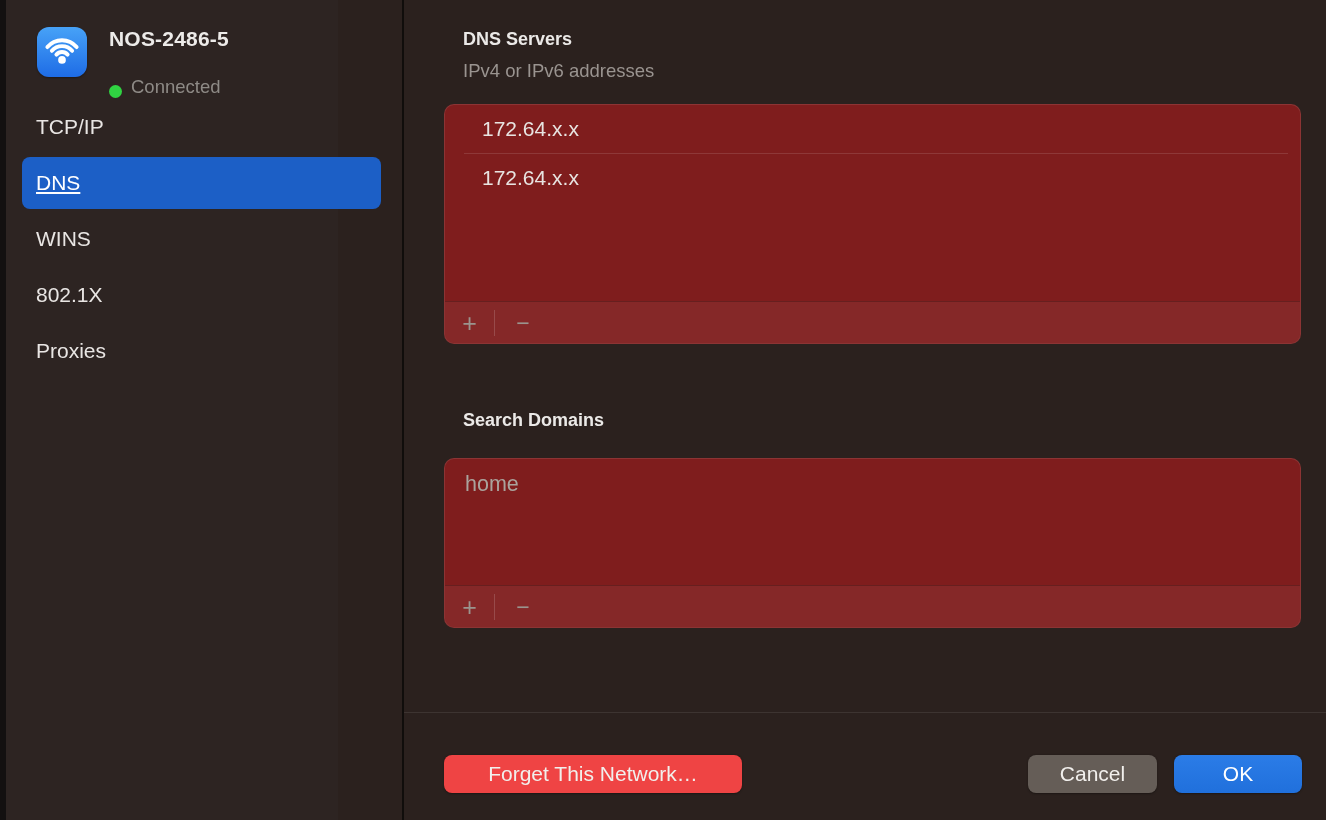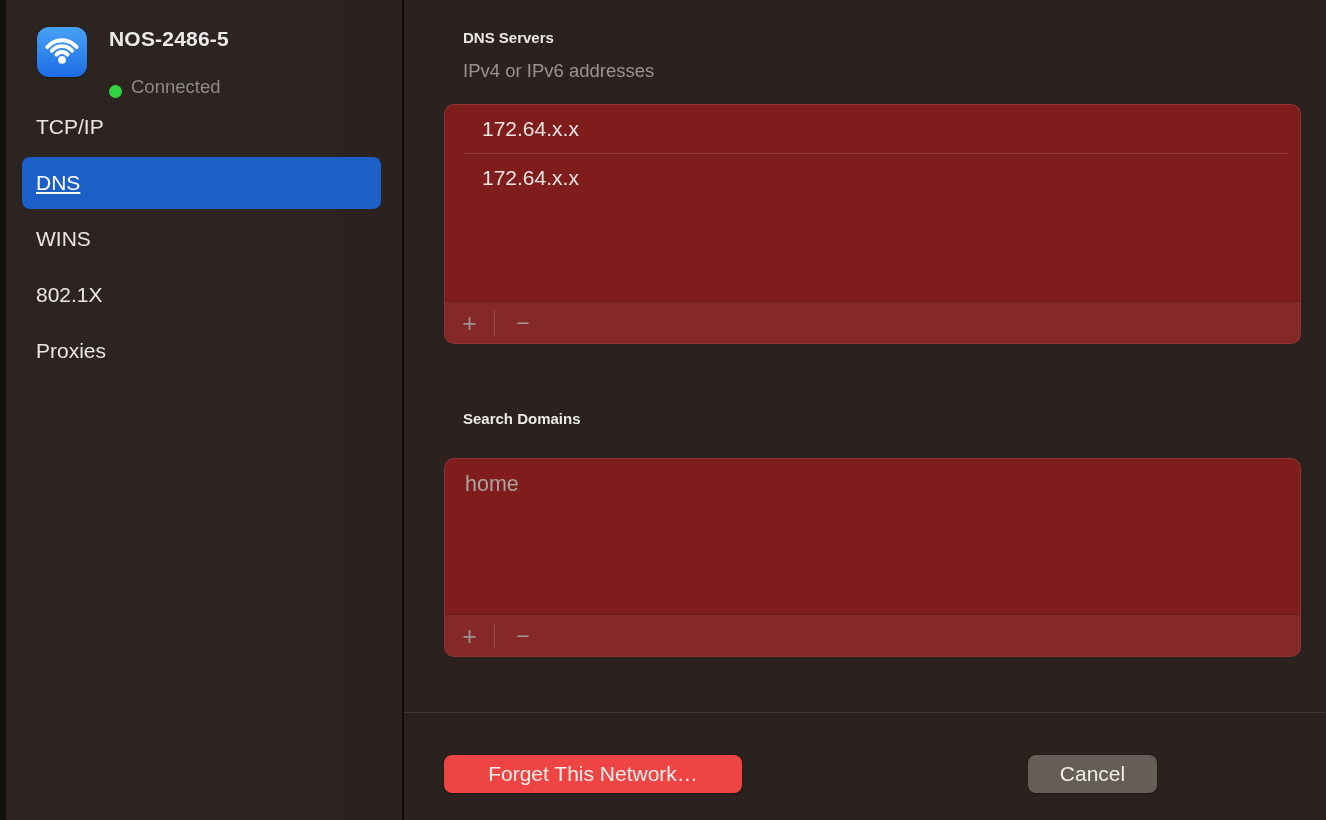--- a/index.html
+++ b/index.html
@@ -34,31 +34,31 @@
 
   
   .nav-item {
     position:absolute; left:16px; width:359px; height:52px; line-height:52px;
     padding-left:14px; font-size:21px; color:#e9e6e4; border-radius:8px;
     cursor:default;
   }
   .nav-item.selected { background:#1c5fc6; color:#ffffff;text-decoration:underline; }
 
   
-  .section-title { position:absolute; left:59px; font-size:15px; font-weight:700; color:#ebe9e7; }
+  .section-title { position:absolute; left:59px; font-size:18px; font-weight:700; color:#ebe9e7; }
   .section-sub   { position:absolute; left:59px; font-size:18.5px; color:#9a9490; }
 
   
   .listbox {
     position:absolute; left:40px; width:857px;
     background:#7f1d1d; border:1px solid rgba(255,255,255,.10);
     border-radius:10px; overflow:hidden;
   }
   #dns-box { top:104px; height:240px; }
-  #sd-box  { top:458px; height:199px; }
+  #sd-box  { top:458px; height:170px; }
 
   .lrow { height:48px; line-height:48px; padding-left:37px; font-size:21px; color:#e8e4e1; }
   .lrow-div { height:1px; background:rgba(255,255,255,.12); margin:0 12px 0 19px; }
   .sd-row { height:48px; line-height:50px; padding-left:20px; font-size:21.5px; color:#aaa39d; }
 
   .box-footer {
     position:absolute; left:0; right:0; bottom:0; height:42px;
     background:rgba(255,255,255,.05); border-top:1px solid rgba(0,0,0,.22);
     display:flex; align-items:center;
   }
@@ -138,13 +138,14 @@
       <button class="pm-btn">+</button>
       <span class="pm-sep"></span>
       <button class="pm-btn minus">−</button>
     </div>
   </div>
 
   <div id="h-divider"></div>
 
   <button class="btn" id="forget-btn">Forget This Network…</button>
   <button class="btn" id="cancel-btn">Cancel</button>
+  <button class="btn" id="ok-btn">OK</button>
 </div>
 
 </body></html>

